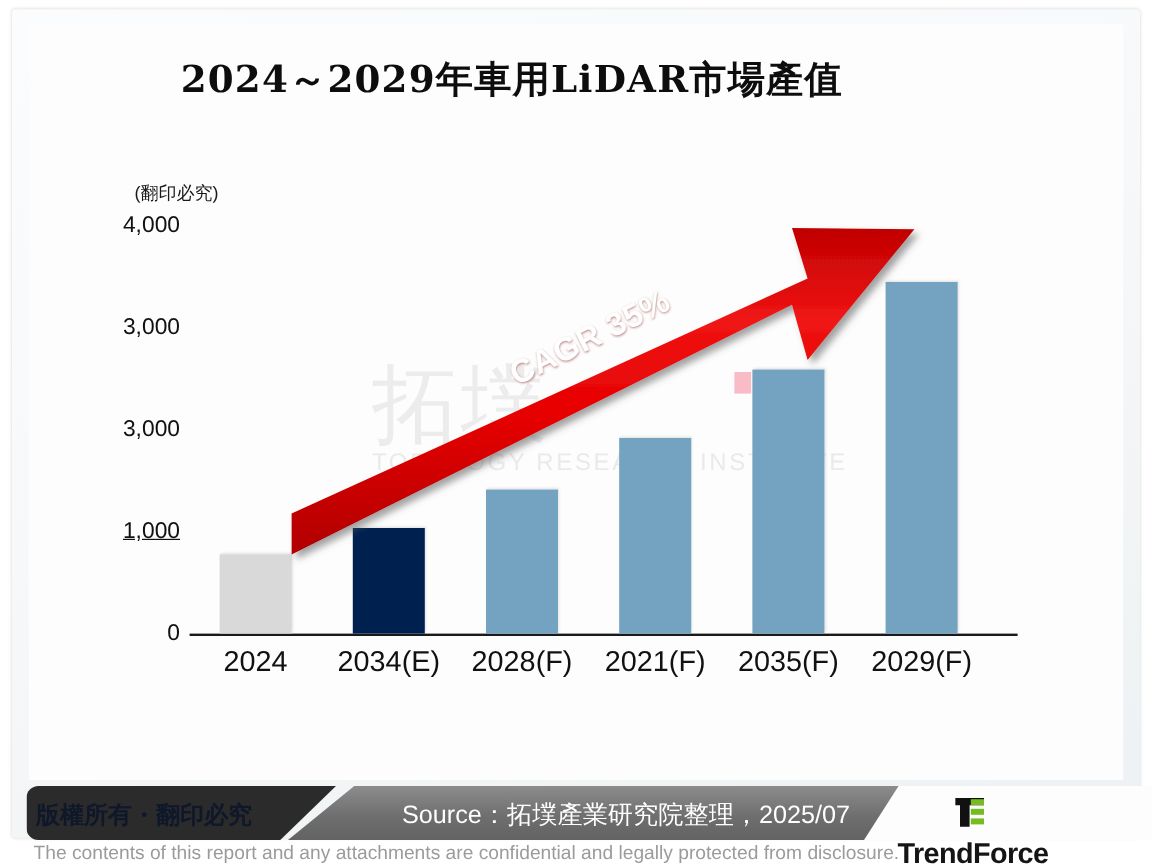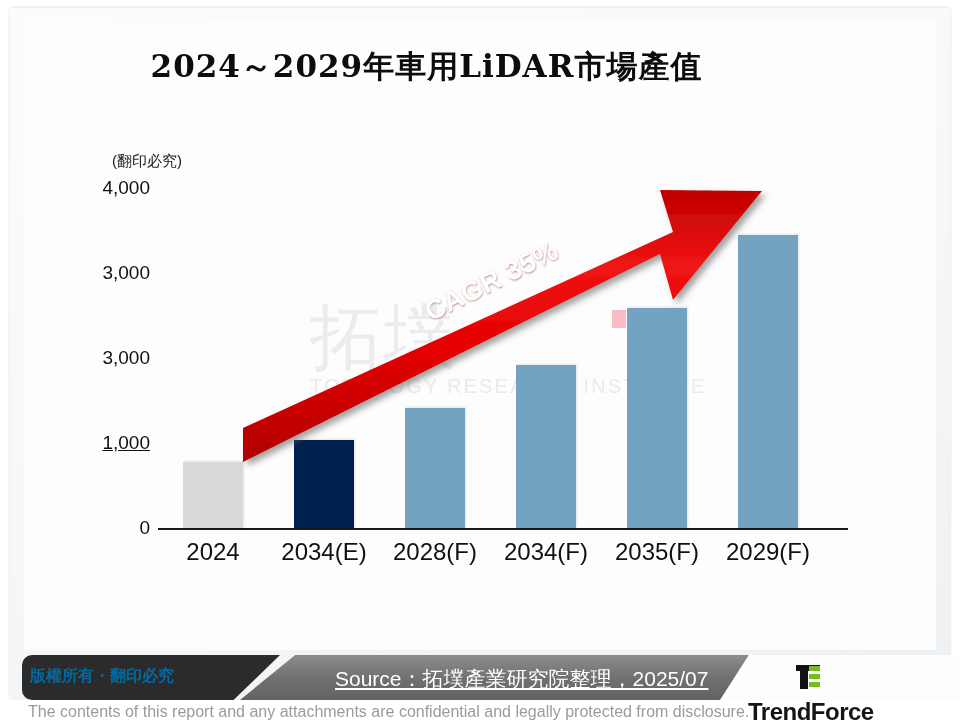--- a/index.html
+++ b/index.html
@@ -173,41 +173,40 @@
     clip-path: polygon(0 0, 100% 0, 82% 100%, 0 100%);
     border-top-left-radius: 10px;
     border-bottom-left-radius: 10px;
   }
   .copyright-text {
     position: absolute;
     left: 30px;
     top: 11px;
     font-family: "DejaVu Serif", "Liberation Serif", serif;
     font-weight: bold;
-    font-size: 16px;
-    color: #0369a1;
+    font-size: 20px;
+    color: #0f172a;
     white-space: nowrap;
   }
   .source-band {
     position: absolute;
     left: 240px;
     top: 0px;
     width: 690px;
     height: 45px;
     background: linear-gradient(180deg, #8c8c8c 0%, #6f6f6f 55%, #636363 100%);
     clip-path: polygon(8% 0, 100% 0, 100% 100%, 0 100%);
   }
   .source-text {
     position: absolute;
     left: 335px;
     top: 10px;
     font-size: 21px;
     color: #ffffff;
     white-space: nowrap;
-    text-decoration: underline;
   }
   .logo-plate {
     position: absolute;
     left: 720px;
     top: 0px;
     width: 240px;
     height: 45px;
     background: #fdfdfd;
     clip-path: polygon(12% 0, 100% 0, 100% 100%, 0 100%);
   }
@@ -266,21 +265,21 @@
         <div class="bar" style="left: 294px; top: 440.025px; width: 60px; height: 87.975px; background: rgb(0, 32, 80);"></div>
         <div class="bar" style="left: 405px; top: 407.98px; width: 60px; height: 120.02px; background: rgb(115, 163, 192);"></div>
         <div class="bar" style="left: 516px; top: 364.97px; width: 60px; height: 163.03px; background: rgb(115, 163, 192);"></div>
         <div class="bar" style="left: 627px; top: 308.02px; width: 60px; height: 219.98px; background: rgb(115, 163, 192);"></div>
         <div class="bar" style="left: 738px; top: 235.005px; width: 60px; height: 292.995px; background: rgb(115, 163, 192);"></div>
       </div>
     <div id="xticks">
         <div class="xtick" style="left: 153px; width: 120px;">2024</div>
         <div class="xtick" style="left: 264px; width: 120px;">2034(E)</div>
         <div class="xtick" style="left: 375px; width: 120px;">2028(F)</div>
-        <div class="xtick" style="left: 486px; width: 120px;">2034(F)</div>
+        <div class="xtick" style="left: 486px; width: 120px;">2021(F)</div>
         <div class="xtick" style="left: 597px; width: 120px;">2035(F)</div>
         <div class="xtick" style="left: 708px; width: 120px;">2029(F)</div>
       </div>
   </div>
 
   <svg width="960" height="720" style="position:absolute;left:0;top:0;pointer-events:none;">
     <defs>
       <linearGradient id="redgrad" x1="0" y1="1" x2="0" y2="0">
         <stop offset="0%" stop-color="#b00000"></stop>
         <stop offset="42%" stop-color="#e60000"></stop>

